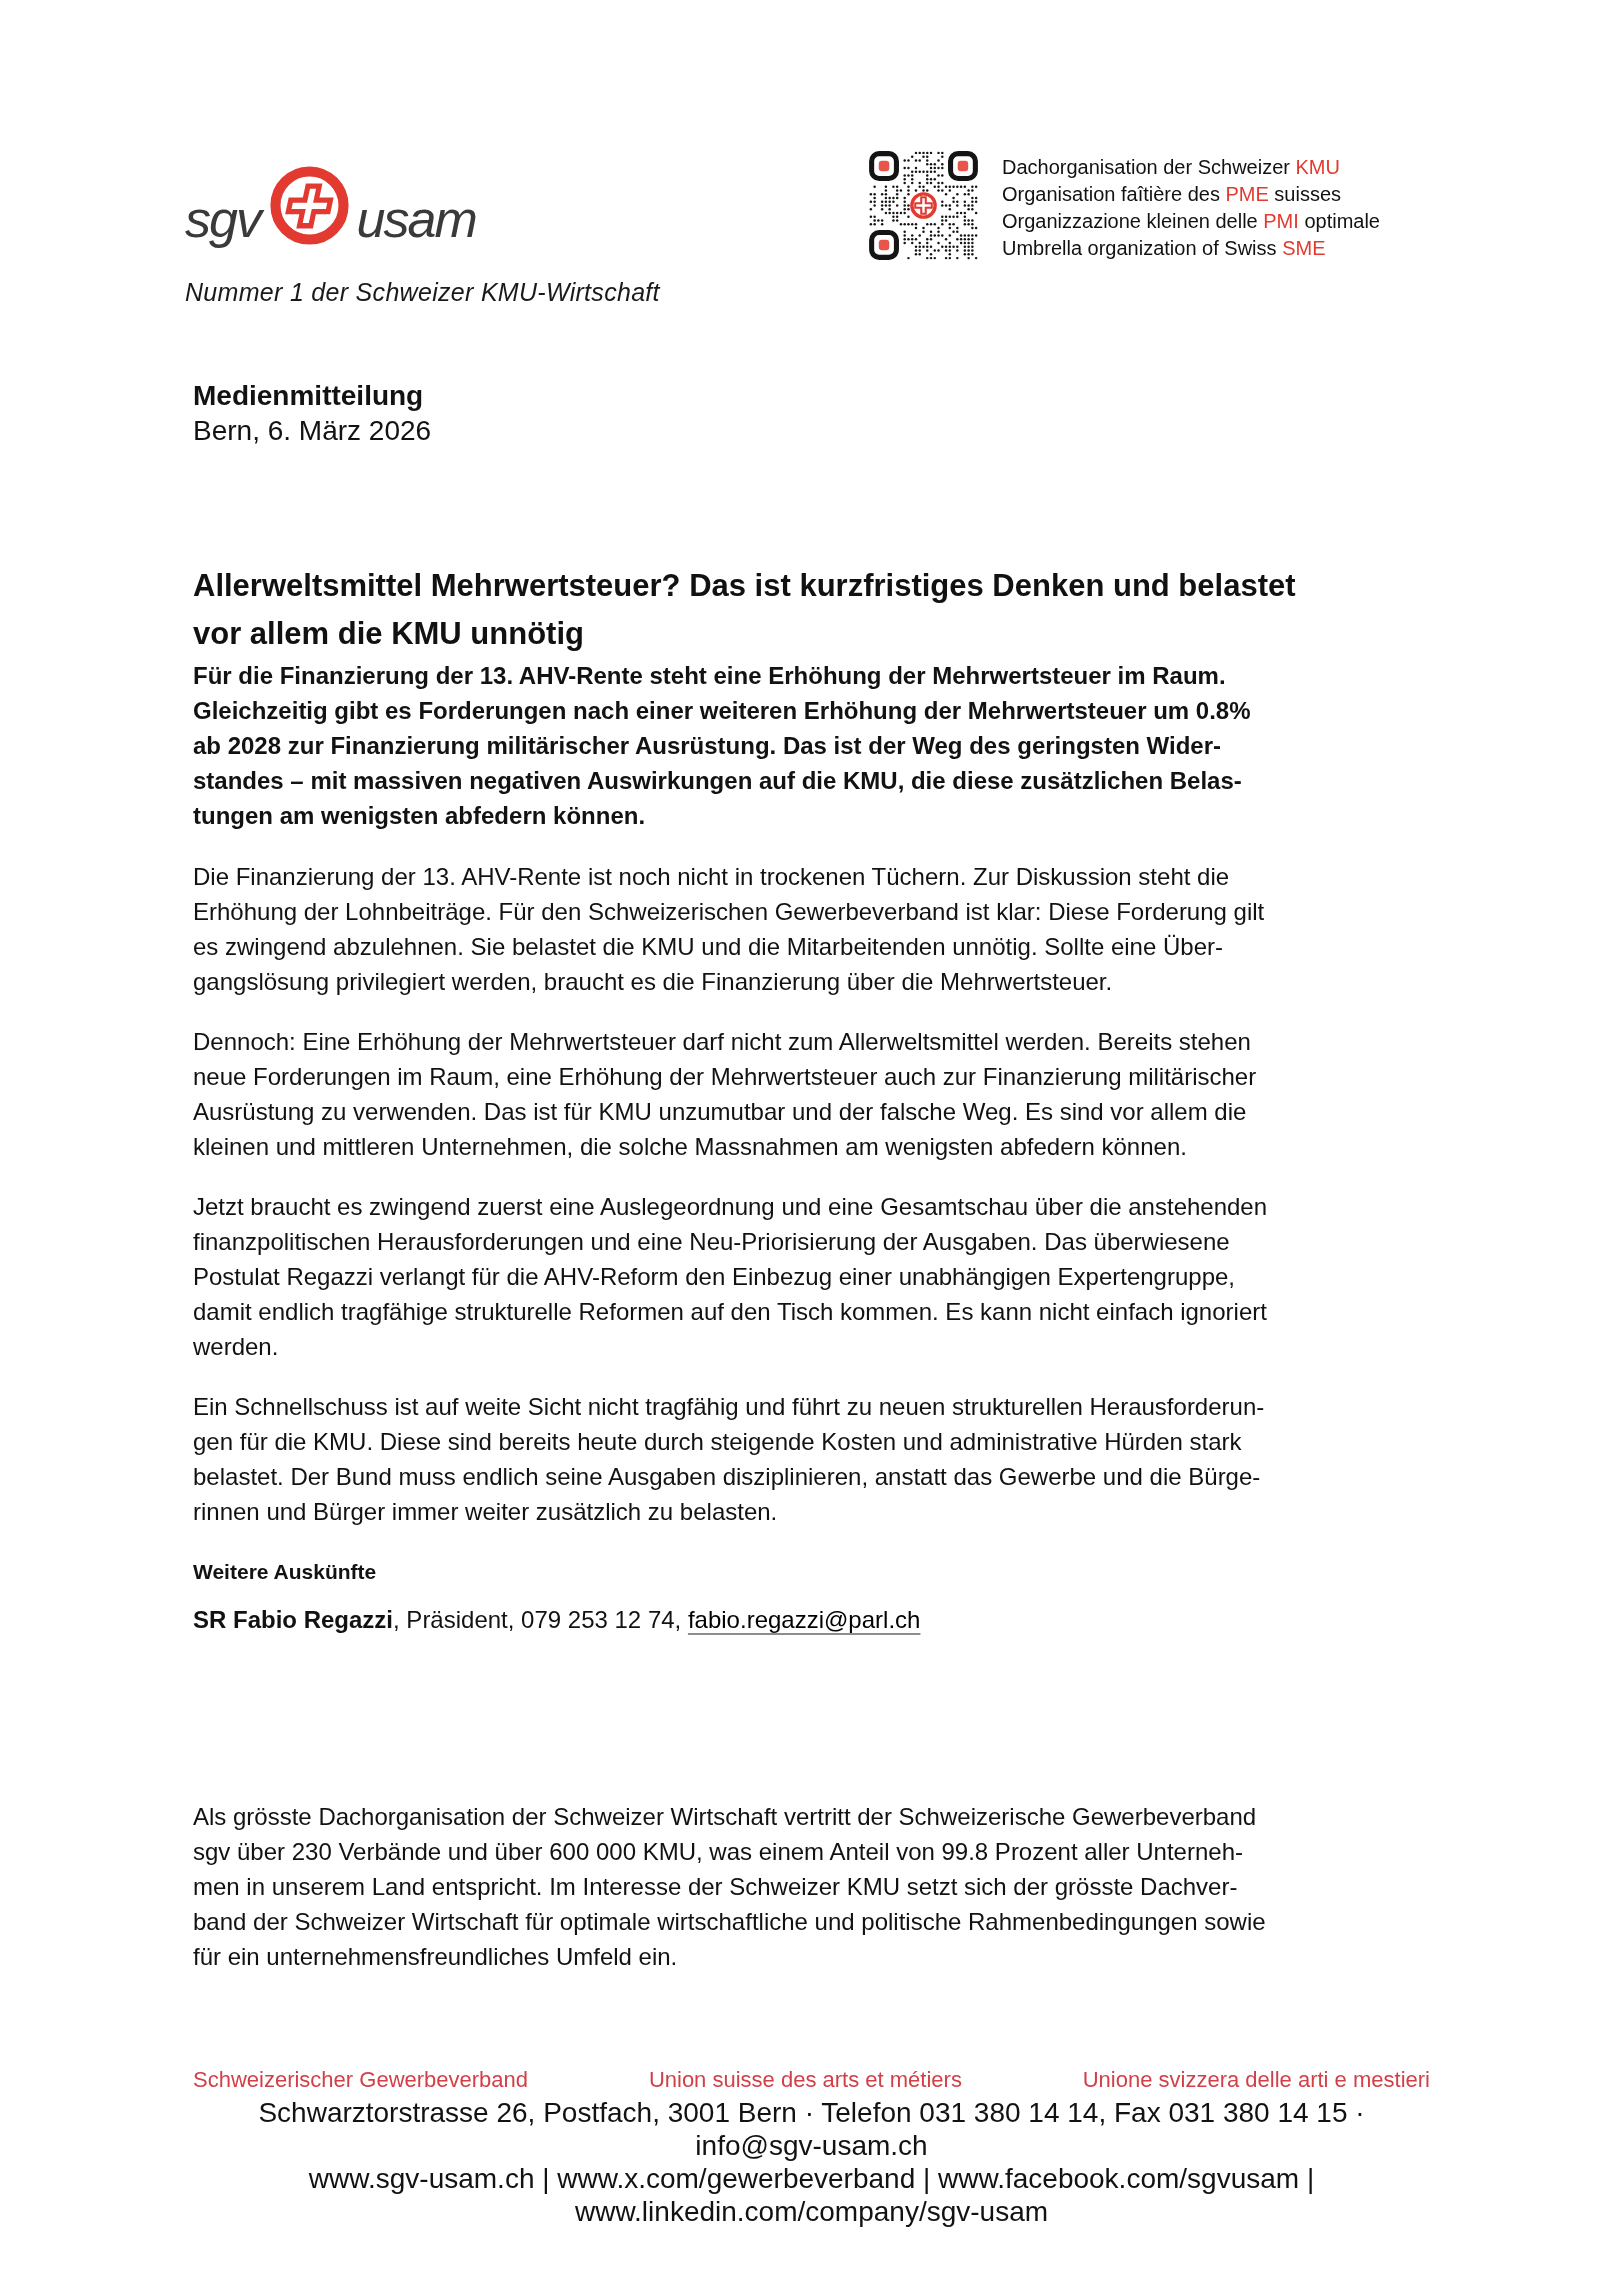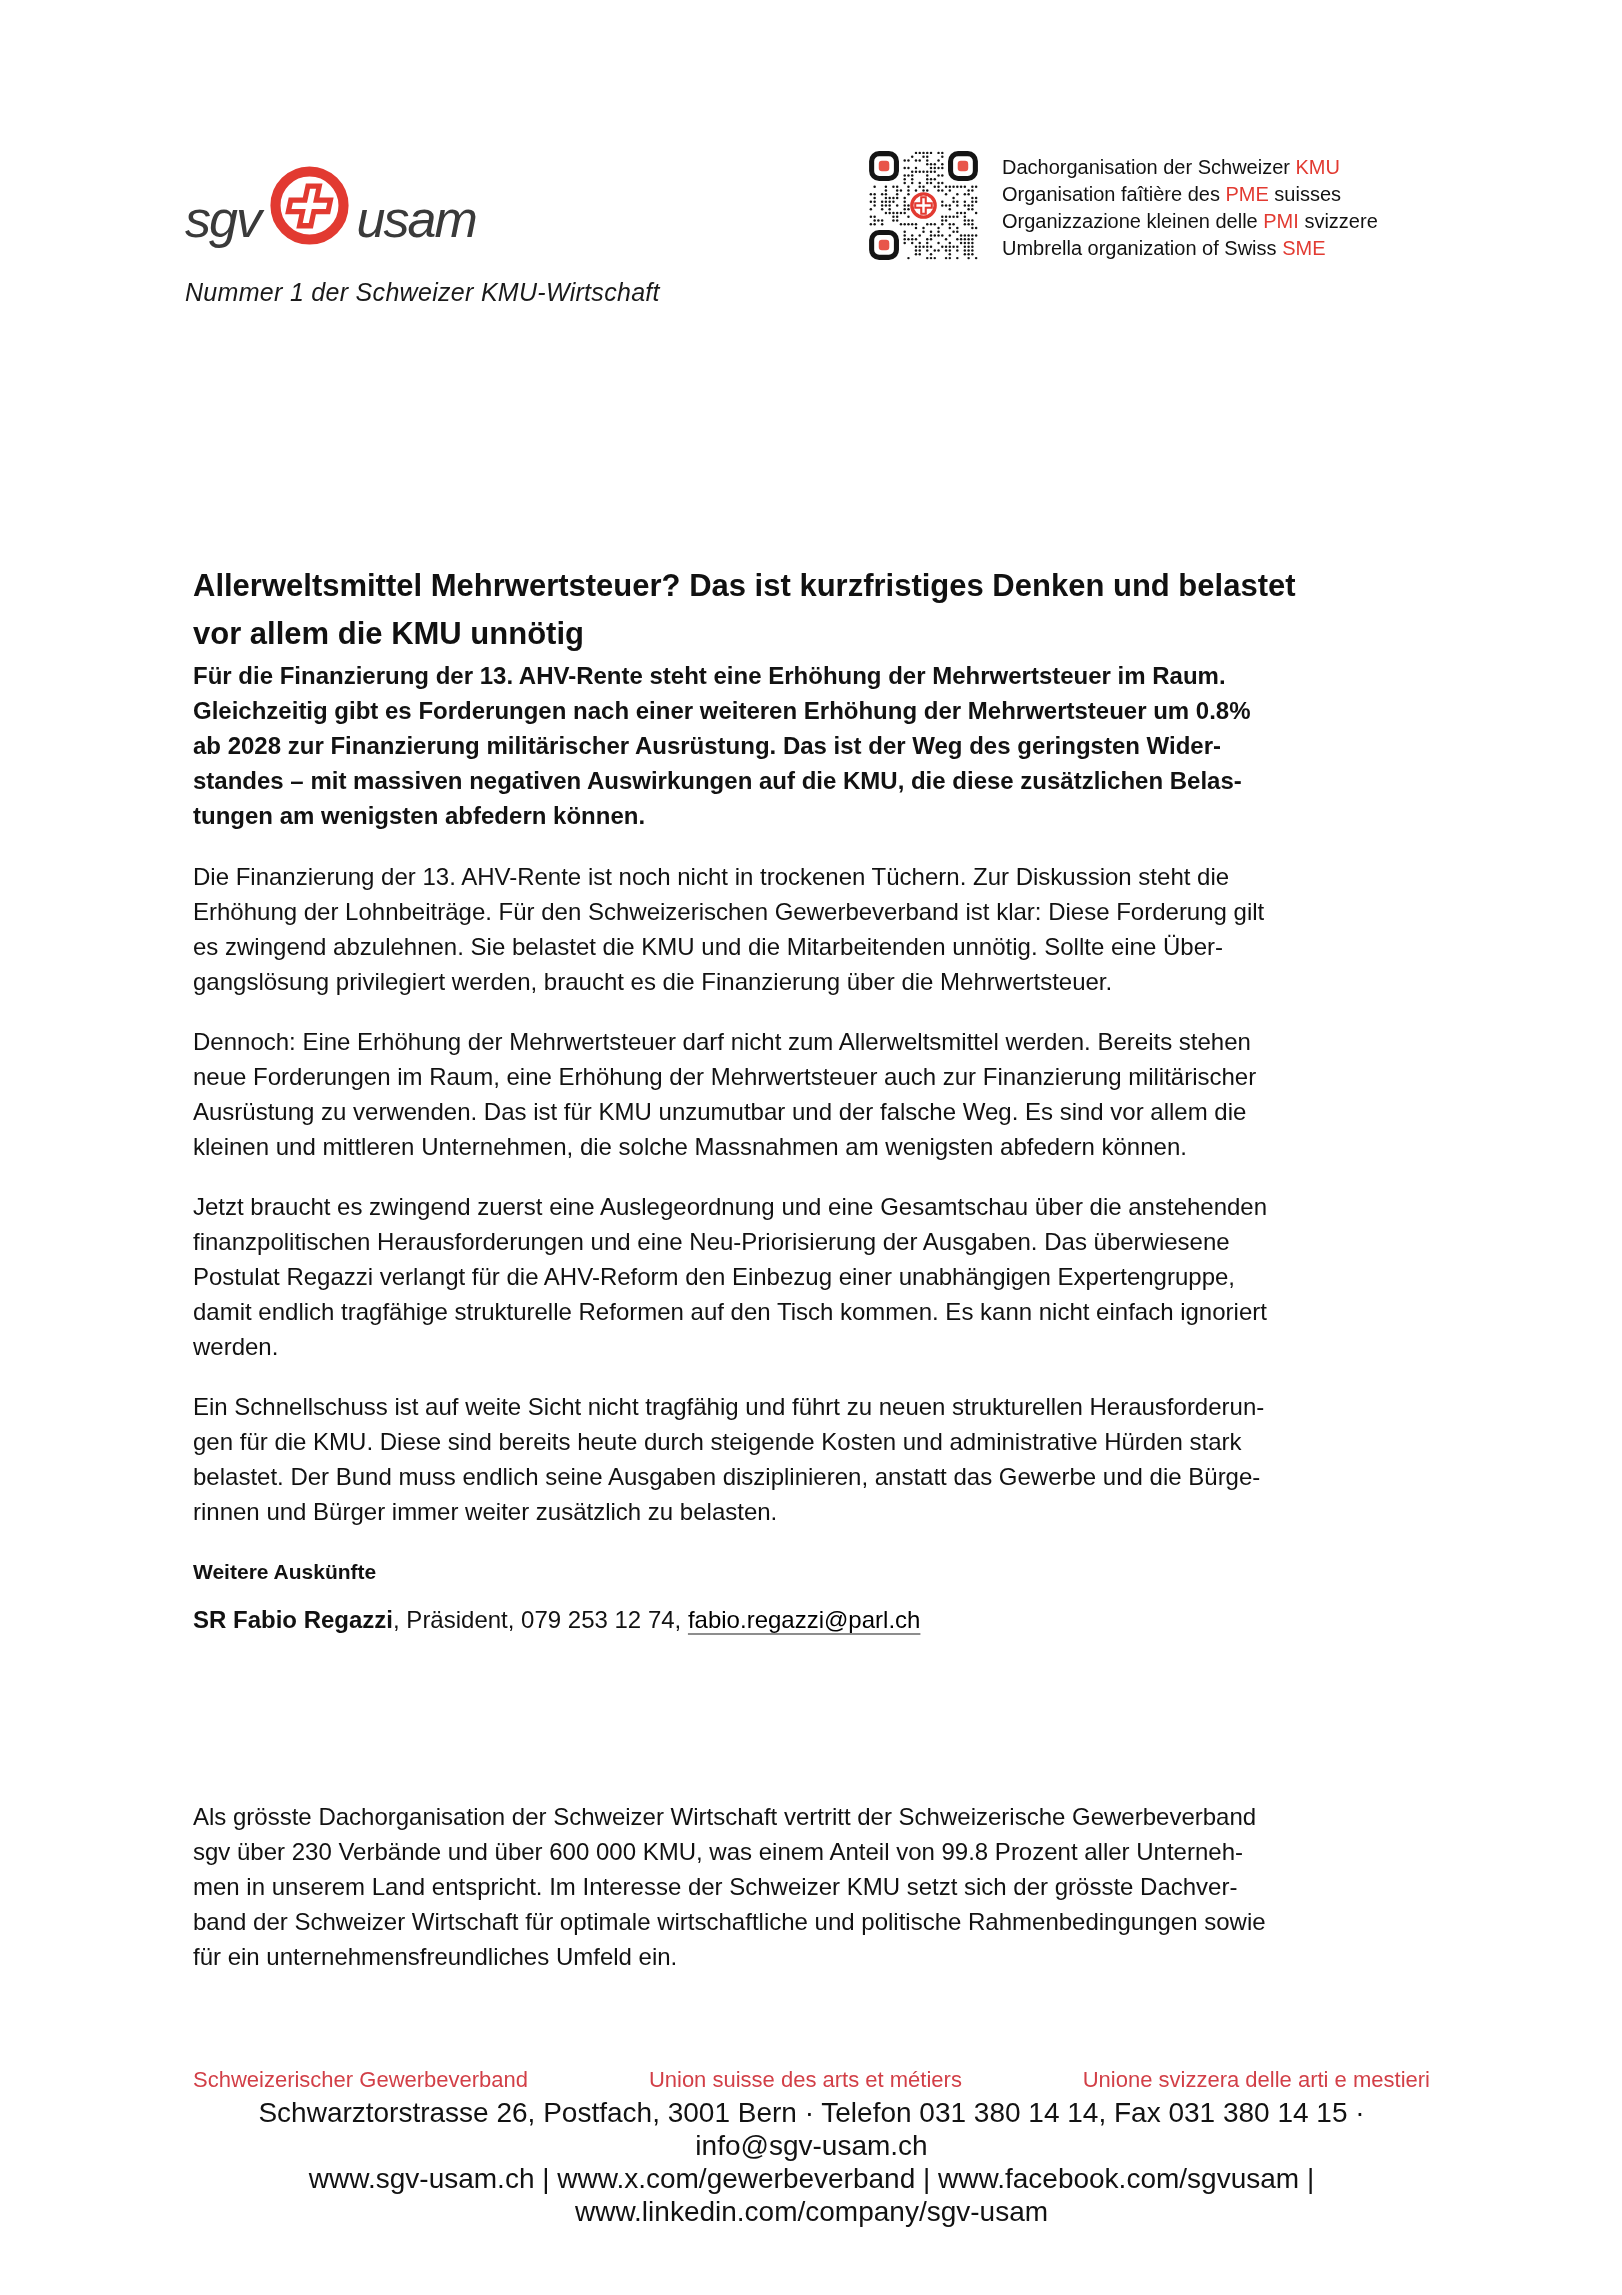--- a/index.html
+++ b/index.html
@@ -357,24 +357,28 @@
       <g>
         <circle cx="14.5" cy="14.5" r="3.1" fill="#ffffff" stroke="#e23a31" stroke-width="0.9"></circle>
         <path d="M13.9,12.3 h1.2 v1.6 h1.6 v1.2 h-1.6 v1.6 h-1.2 v-1.6 h-1.6 v-1.2 h1.6 z" fill="#ffffff" stroke="#e23a31" stroke-width="0.55"></path>
       </g>
     </svg>
   </div>
 
   <div class="org-block">
     <div class="org-line"><span>Dachorganisation der Schweizer </span><span class="em">KMU</span><span></span></div>
     <div class="org-line"><span>Organisation faîtière des </span><span class="em">PME</span><span> suisses</span></div>
-    <div class="org-line"><span>Organizzazione kleinen delle </span><span class="em">PMI</span><span> svizzere</span></div>
+    <div class="org-line"><span>Organizzazione kleinen delle </span><span class="em">PMI</span><span> optimale</span></div>
     <div class="org-line"><span>Umbrella organization of Swiss </span><span class="em">SME</span><span></span></div>
   </div>
 
+  <div class="meta">
+    <div class="doc-type">Medienmitteilung</div>
+    <div class="dateline">Bern, 6. März 2026</div>
+  </div>
 
   <h1 class="title">Allerweltsmittel Mehrwertsteuer? Das ist kurzfristiges Denken und belastet
 vor allem die KMU unnötig</h1>
 
   <div class="article">
     <p class="lead">Für die Finanzierung der 13. AHV-Rente steht eine Erhöhung der Mehrwertsteuer im Raum.
 Gleichzeitig gibt es Forderungen nach einer weiteren Erhöhung der Mehrwertsteuer um 0.8%
 ab 2028 zur Finanzierung militärischer Ausrüstung. Das ist der Weg des geringsten Wider-
 standes – mit massiven negativen Auswirkungen auf die KMU, die diese zusätzlichen Belas-
 tungen am wenigsten abfedern können.</p>

